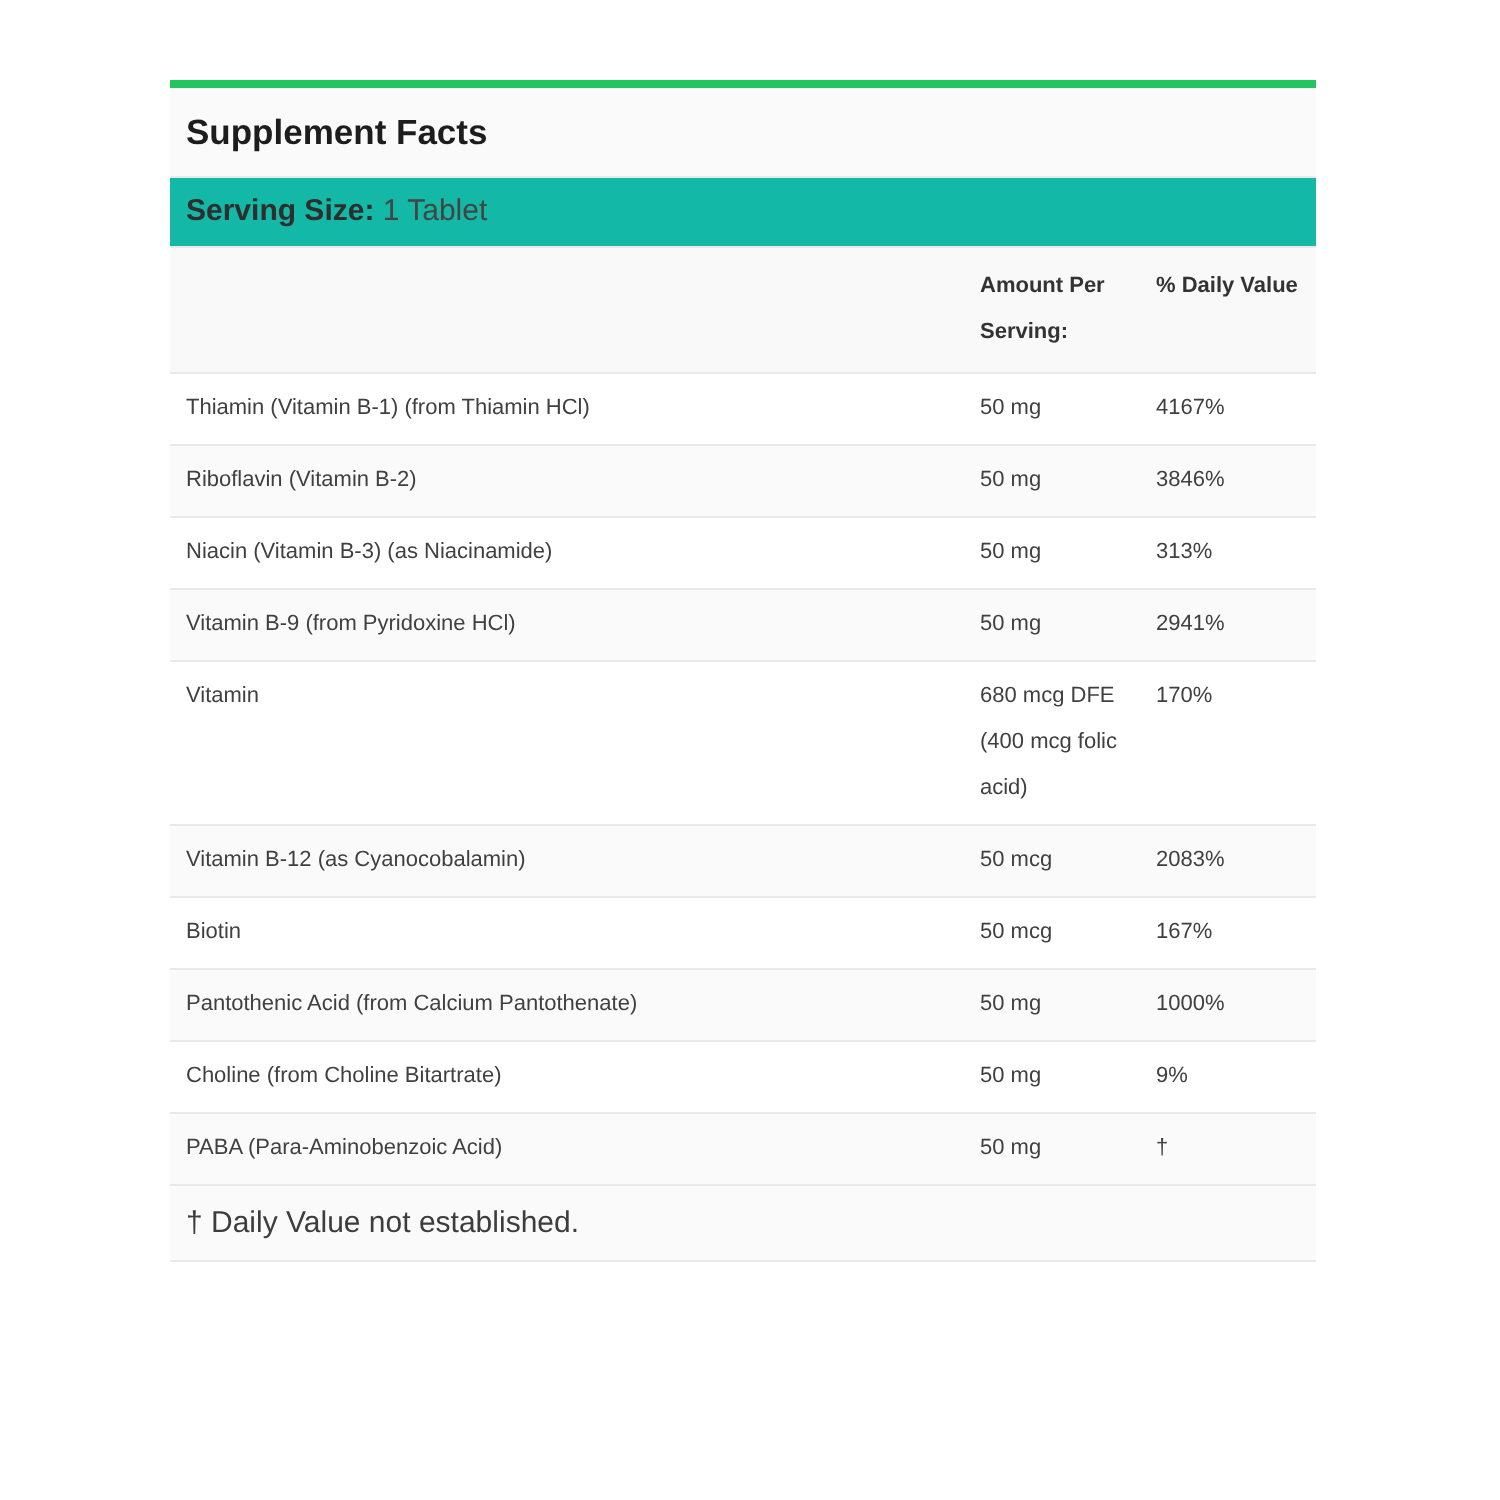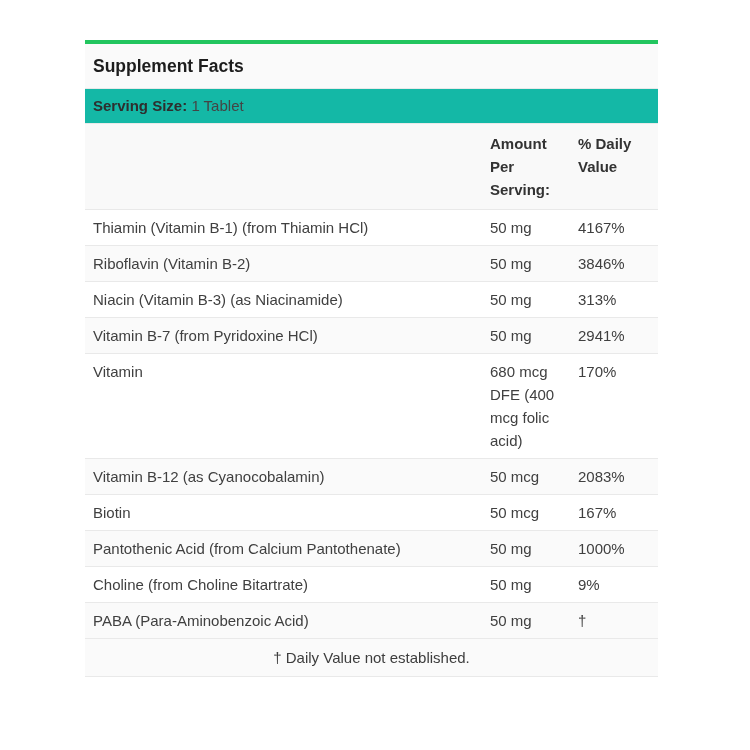--- a/index.html
+++ b/index.html
@@ -32,21 +32,21 @@
     padding: 6px 8px;
     font-size: 15px;
     line-height: 22px;
     color: #444444;
   }
   .serving-row .label { font-weight: bold; color: #2e2e2e; }
   table {
     width: 573px;
     border-collapse: collapse;
     table-layout: fixed;
-    font-size: 15px;
+    font-size: 11px;
     color: #404040;
   }
   col.c-name   { width: 405px; }
   col.c-amount { width: 88px;  }
   col.c-dv     { width: 80px;  }
   th, td {
     vertical-align: top;
     text-align: left;
     border-bottom: 1px solid #e9e9e9;
     line-height: 23px;
@@ -64,21 +64,20 @@
   thead th.amount { padding-right: 18px; }
   thead th.name   { padding-left: 8px; }
   tbody tr:nth-child(even) td { background: #fafafa; }
   .footer-row {
     background: #fafafa;
     border-bottom: 1px solid #e9e9e9;
     padding: 7px 8px;
     font-size: 15px;
     line-height: 23px;
     color: #3d3d3d;
-    text-align: center;
   }
 </style>
 </head>
 <body>
 
 <div class="card">
 
   <div class="title-row">Supplement Facts</div>
 
   <div class="serving-row">
@@ -109,21 +108,21 @@
         <td class="name">Riboflavin (Vitamin B-2)</td>
         <td class="amount">50 mg</td>
         <td class="dv">3846%</td>
       </tr>
       <tr>
         <td class="name">Niacin (Vitamin B-3) (as Niacinamide)</td>
         <td class="amount">50 mg</td>
         <td class="dv">313%</td>
       </tr>
       <tr>
-        <td class="name">Vitamin B-7 (from Pyridoxine HCl)</td>
+        <td class="name">Vitamin B-9 (from Pyridoxine HCl)</td>
         <td class="amount">50 mg</td>
         <td class="dv">2941%</td>
       </tr>
       <tr>
         <td class="name">Vitamin</td>
         <td class="amount">680 mcg DFE (400 mcg folic acid)</td>
         <td class="dv">170%</td>
       </tr>
       <tr>
         <td class="name">Vitamin B-12 (as Cyanocobalamin)</td>

